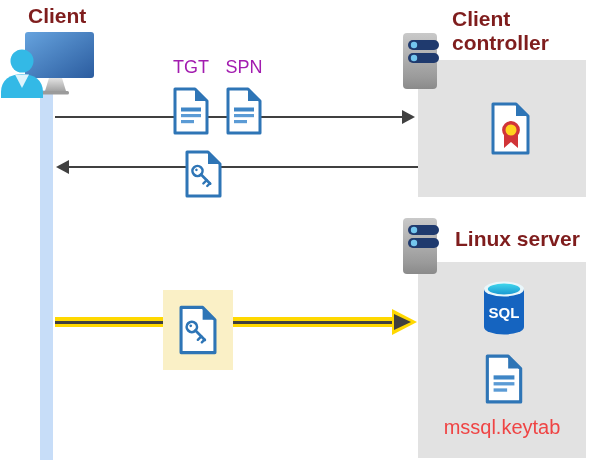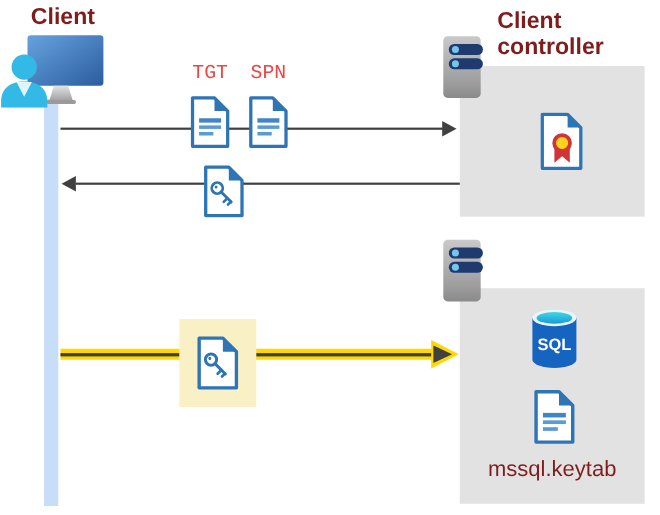--- a/index.html
+++ b/index.html
@@ -2,39 +2,39 @@
 <html><head>
 <meta charset="utf-8">
 <style>
   html,body{margin:0;padding:0;background:#fff;}
   #canvas{
     position:relative;width:600px;height:468px;background:#fff;overflow:hidden;
     font-family:"Liberation Sans",sans-serif;
   }
   .abs{position:absolute;}
   .heading{font-weight:700;color:#7f1d1d;font-size:21px;line-height:24px;}
-  .sublabel{color:#ef4444;font-size:18px;font-family:Liberation Mono, monospace;}
+  .sublabel{color:#a21caf;font-size:18px;}
   
   .lifeline{left:40px;top:90px;width:13px;height:370px;background:#c7ddf8;z-index:1;}
   
   .actor-box{background:#e2e2e2;z-index:0;}
   .dc-box{left:418px;top:60px;width:168px;height:137px;}
   .linux-box{left:418px;top:262px;width:168px;height:196px;}
   
   .hline{height:2px;background:#404040;z-index:1;}
   .head-right{width:0;height:0;border-top:7px solid transparent;border-bottom:7px solid transparent;border-left:13px solid #404040;z-index:1;}
   .head-left{width:0;height:0;border-top:7px solid transparent;border-bottom:7px solid transparent;border-right:13px solid #404040;z-index:1;}
   
   .ybar{left:55px;top:317px;width:338px;height:10px;background:#ffd800;z-index:1;}
   .ycenter{left:55px;top:320.5px;width:350px;height:3px;background:#404040;z-index:1;}
   .yhead-outer{left:392px;top:309px;width:0;height:0;border-top:13.5px solid transparent;border-bottom:13.5px solid transparent;border-left:25px solid #ffd800;z-index:2;}
   .yhead-inner{left:394px;top:313.5px;width:0;height:0;border-top:8.5px solid transparent;border-bottom:8.5px solid transparent;border-left:17px solid #404040;z-index:3;}
   .highlight{left:163px;top:290px;width:70px;height:80px;background:#faf0c6;z-index:2;}
   .icon{z-index:3;}
-  .keytab-label{left:418px;top:416px;width:168px;text-align:center;font-size:20px;color:#7f1d1d;z-index:1;}
+  .keytab-label{left:418px;top:416px;width:168px;text-align:center;font-size:20px;color:#ef4444;z-index:1;}
   .ticket-label{width:40px;text-align:center;top:57px;z-index:1;}
 </style>
 </head>
 <body>
 
 <div id="canvas">
 
   <svg width="0" height="0" style="position:absolute">
     <defs>
       <linearGradient id="gradMonitor" x1="0" y1="0" x2="1" y2="1">
@@ -145,20 +145,21 @@
     <g transform="rotate(-45 18.5 27)" stroke="#2e75b6" fill="none">
       <circle cx="18.5" cy="18.5" r="5" stroke-width="2.6" fill="#fff"></circle>
       <circle cx="18.5" cy="17" r="1.3" fill="#2e75b6" stroke="none"></circle>
       <line x1="18.5" y1="23.5" x2="18.5" y2="36.5" stroke-width="2.6" stroke-linecap="round"></line>
       <line x1="18.5" y1="31.5" x2="13.8" y2="31.5" stroke-width="2.4" stroke-linecap="round"></line>
       <line x1="18.5" y1="36" x2="14.8" y2="36" stroke-width="2.4" stroke-linecap="round"></line>
     </g>
   </svg>
 
   <div class="abs actor-box linux-box"></div>
+  <div class="abs heading" style="left:455px;top:227px;white-space:nowrap;">Linux server</div>
   <svg class="abs icon" style="left:402px;top:217px;" width="40" height="58" viewBox="0 0 40 58">
     <rect x="1" y="1" width="34" height="56" rx="4" fill="url(#gradServer)"></rect>
     <rect x="6" y="8" width="31" height="10" rx="5" fill="#1f3a6e"></rect>
     <circle cx="12" cy="13" r="3.2" fill="#74c6ee"></circle>
     <rect x="6" y="21" width="31" height="10" rx="5" fill="#1f3a6e"></rect>
     <circle cx="12" cy="26" r="3.2" fill="#74c6ee"></circle>
   </svg>
 
   <svg class="abs icon" style="left:482px;top:280px;" width="44" height="56" viewBox="0 0 44 56">
     <path d="M2 9 V47 A 20 7.5 0 0 0 42 47 V9 Z" fill="#1564c0"></path>

